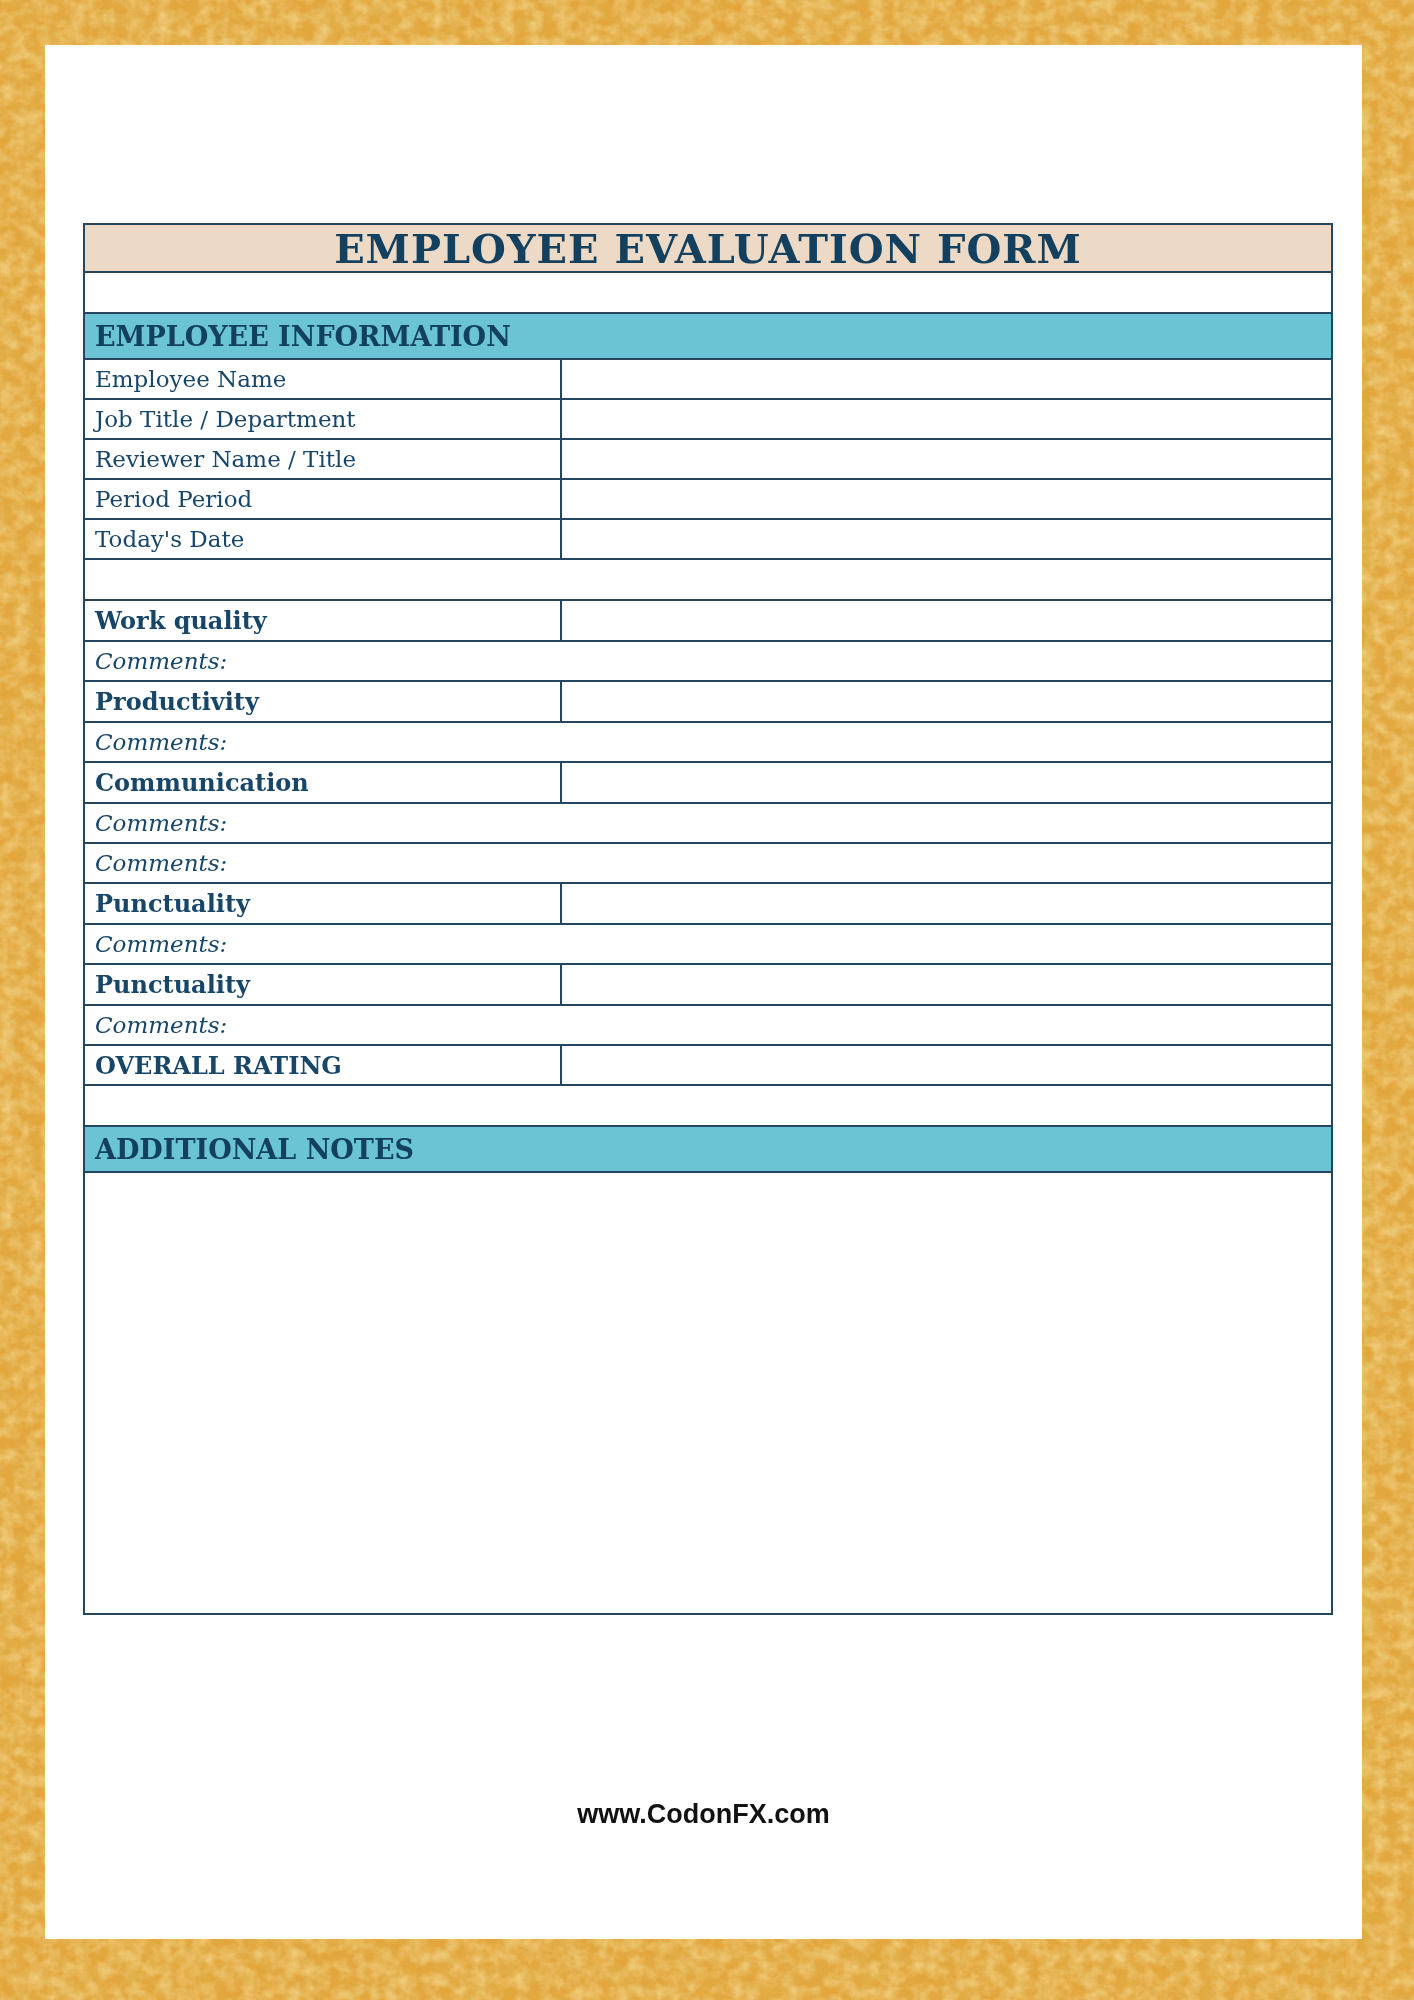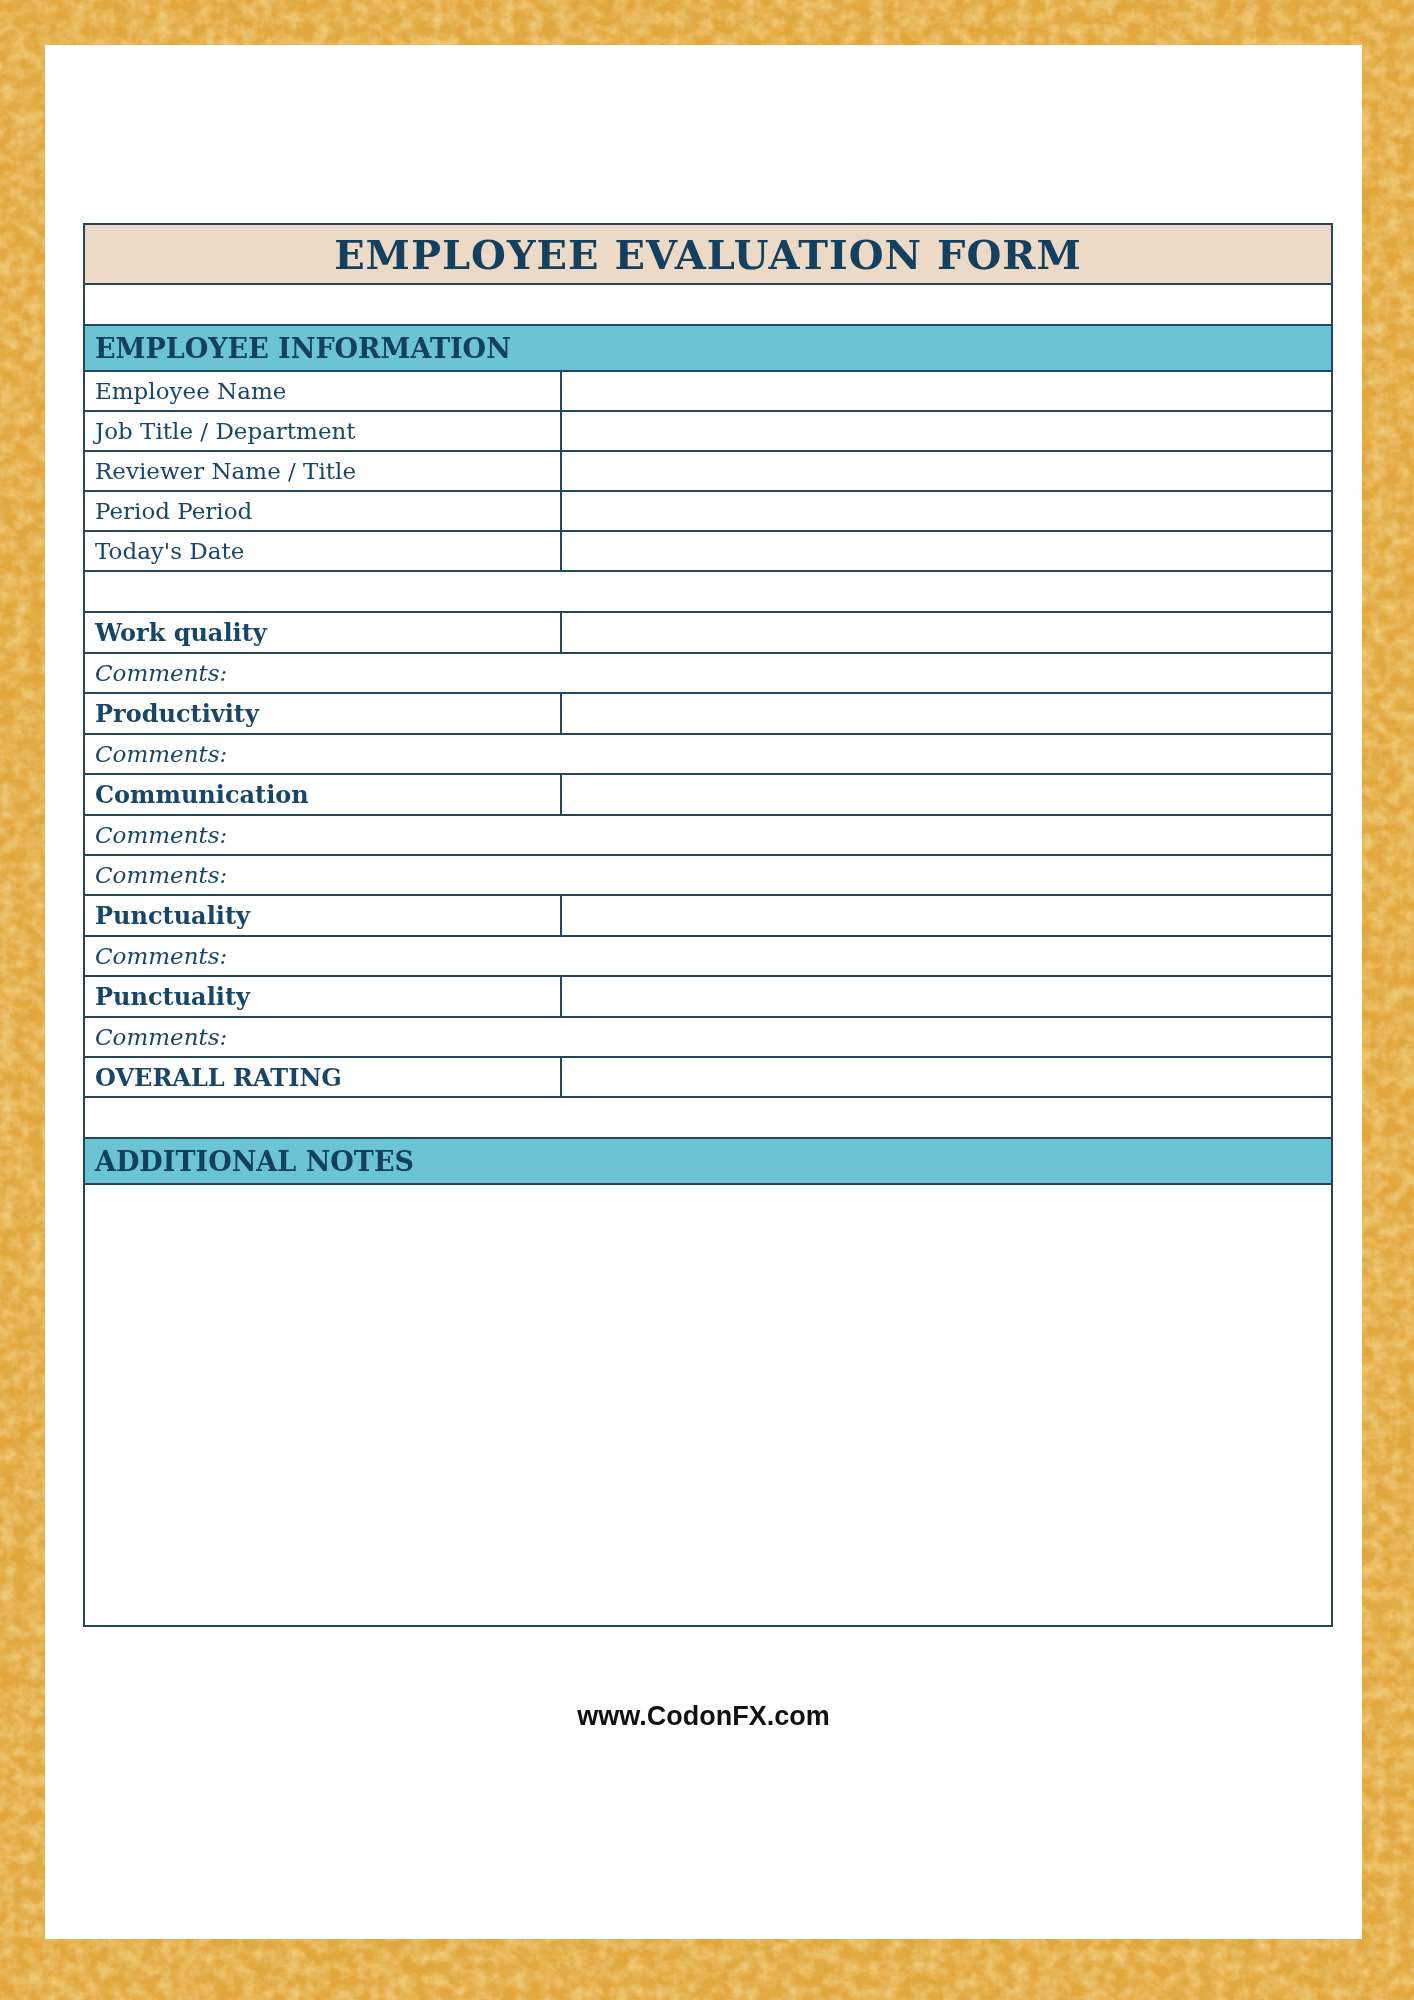--- a/index.html
+++ b/index.html
@@ -39,21 +39,21 @@
     color: #174668;
   }
   .row {
     box-sizing: border-box;
     border-bottom: 2px solid #24465f;
     display: flex;
     align-items: center;
   }
   .row:last-child { border-bottom: none; }
   .title-row {
-    height: 60px;
+    height: 48px;
     background: #ecd9c6;
     justify-content: center;
   }
   .title-row .title-text {
     font-size: 40px;
     font-weight: bold;
     letter-spacing: 1px;
     color: #14405f;
   }
   .spacer-row { height: 41px; background: #ffffff; }
@@ -117,21 +117,21 @@
   }
   .overall-row { height: 40px; }
   .notes-row {
     height: 440px;
     align-items: flex-start;
     background: #ffffff;
   }
   .footer {
     position: absolute;
     left: 0;
-    top: 1656px;
+    top: 1754px;
     width: 100%;
     text-align: center;
     font-family: "Liberation Sans", sans-serif;
     font-weight: bold;
     font-size: 27px;
     color: #111111;
   }
 </style>
 </head>
 <body>

